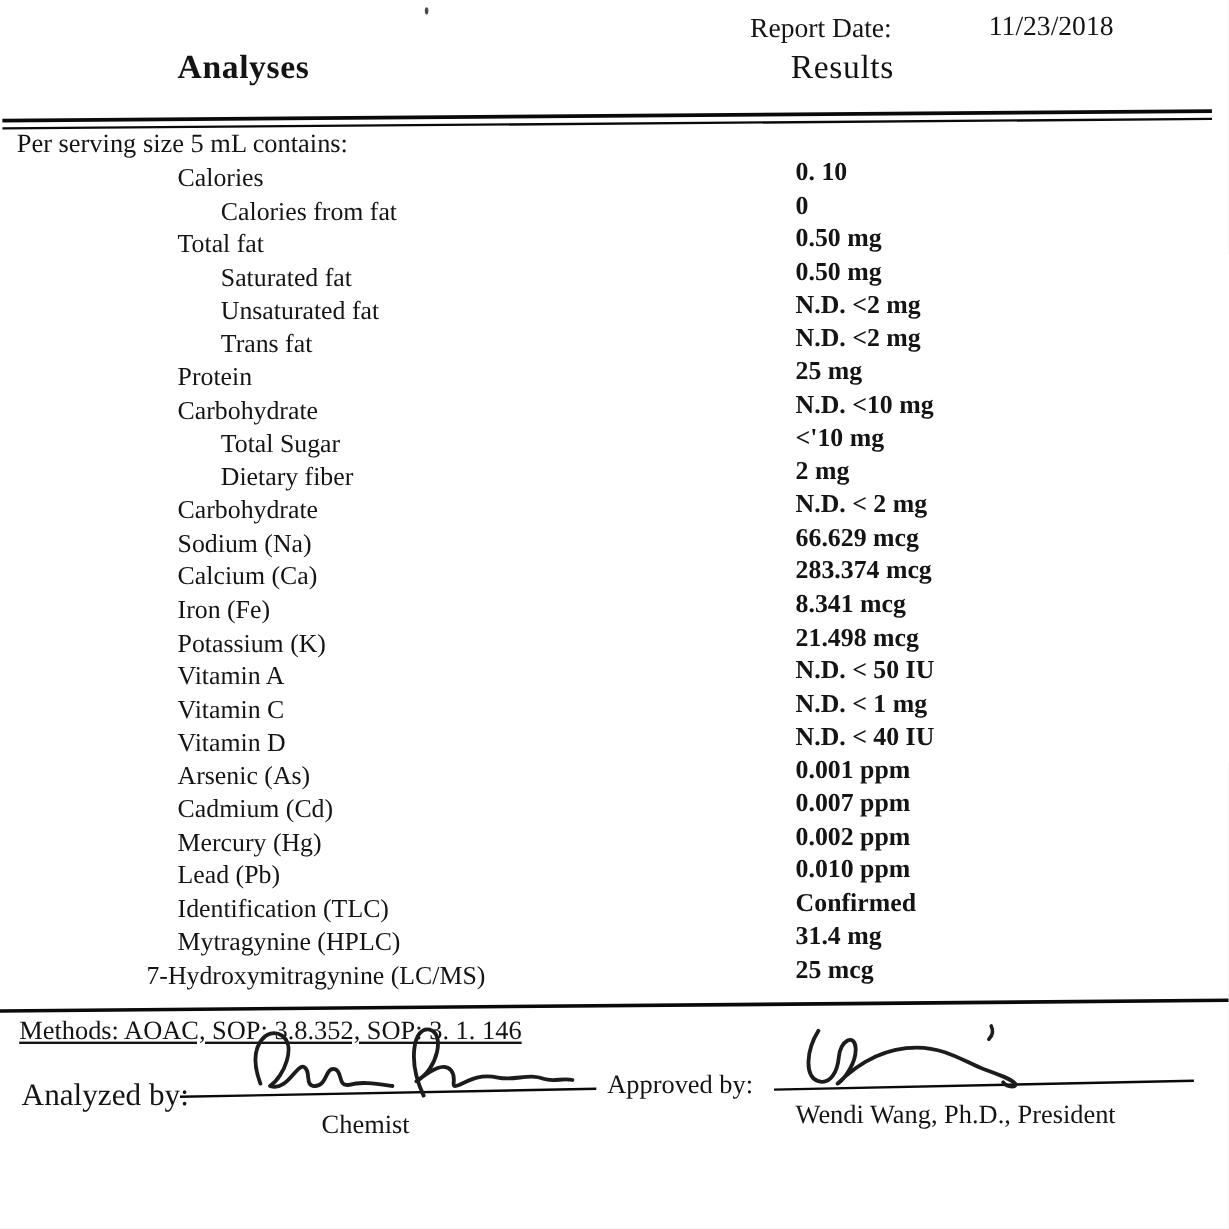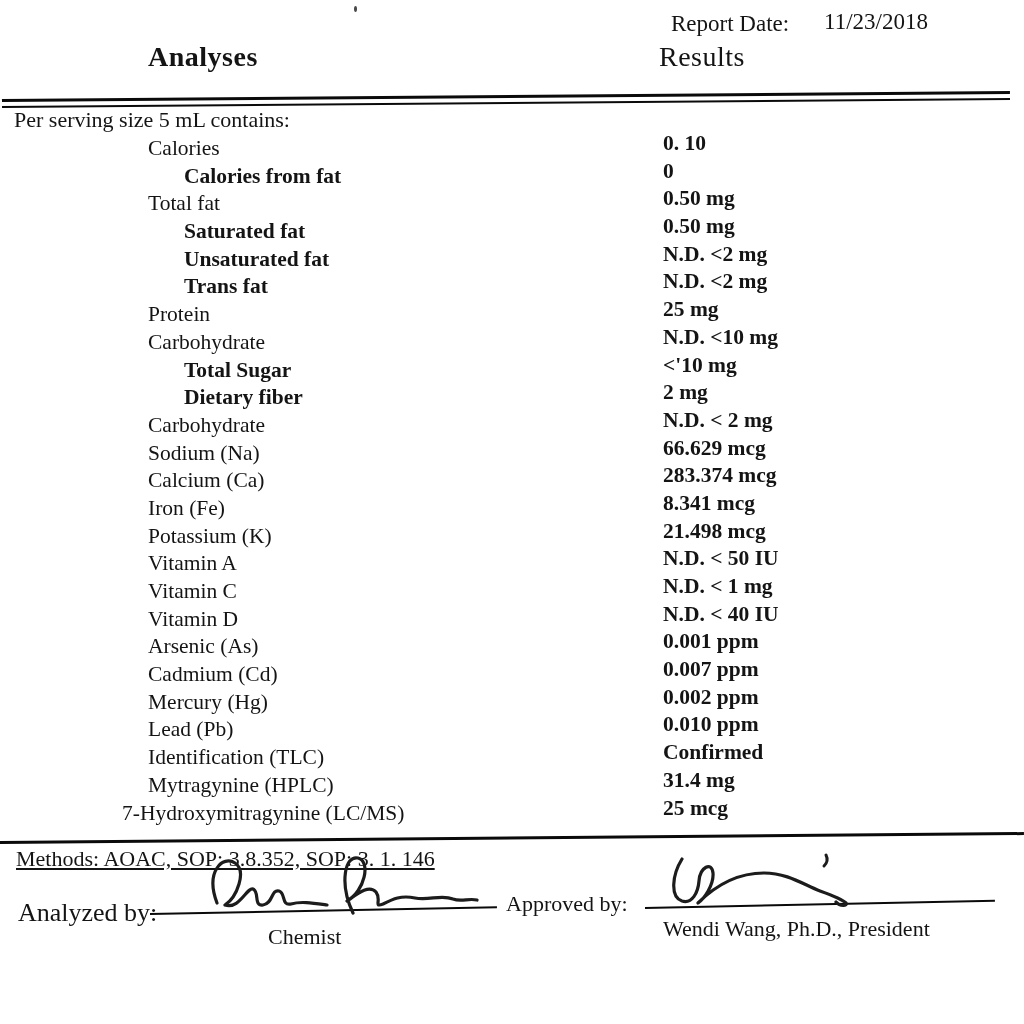--- a/index.html
+++ b/index.html
@@ -6,42 +6,42 @@
   .page{
     position:relative;
     width:1024px;height:1024px;
     background:#ffffff;
     overflow:hidden;
     font-family:"Liberation Serif","DejaVu Serif",serif;
     color:#141414;
   }
   .abs{position:absolute;white-space:nowrap;}
   
-  .report-date-label{top:11px;left:671px;font-size:23px;}
+  .report-date-label{top:11px;left:625px;font-size:23px;}
   .report-date-value{top:9px;left:824px;font-size:23px;}
   .analyses-title{top:41px;left:148px;font-size:28px;font-weight:bold;letter-spacing:.5px;text-align:center;}
   .results-title{top:41px;left:659px;font-size:28px;font-weight:normal;letter-spacing:.5px;}
   
   .rule-top{
     top:99px;left:2px;width:1008px;height:4px;
     border-top:3px solid #0a0a0a;border-bottom:2px solid #0a0a0a;
     transform:rotate(-0.45deg);transform-origin:left center;
   }
   .rule-bottom{
     top:841px;left:0px;width:1024px;height:3px;background:#0a0a0a;
     transform:rotate(-0.5deg);transform-origin:left center;
   }
   .serving-note{top:107px;left:14px;font-size:22px;font-weight:normal;}
   
   .rows{position:absolute;top:136px;left:0;width:1024px;}
   .row{position:relative;height:27.7px;font-size:21.5px;}
   .row .lbl{position:absolute;top:0;}
   .indent-0 .lbl{left:122px;}
   .indent-1 .lbl{left:148px;}
-  .indent-2 .lbl{left:184px;font-weight:bold;}
+  .indent-2 .lbl{left:184px;}
   .row .val{position:absolute;left:663px;top:-5px;font-weight:bold;}
   
   .methods-line{top:846px;left:16px;font-size:22px;text-decoration:underline;}
   .analyzed-label{top:898px;left:18px;font-size:26px;}
   .analyzed-underline{top:913px;left:150px;width:347px;height:2px;background:#0a0a0a;
     transform:rotate(-1.1deg);transform-origin:left center;}
   .chemist-label{top:924px;left:268px;font-size:22px;}
   .approved-label{top:891px;left:506px;font-size:22px;}
   .approved-underline{top:907px;left:645px;width:350px;height:2px;background:#0a0a0a;
     transform:rotate(-1.2deg);transform-origin:left center;}

